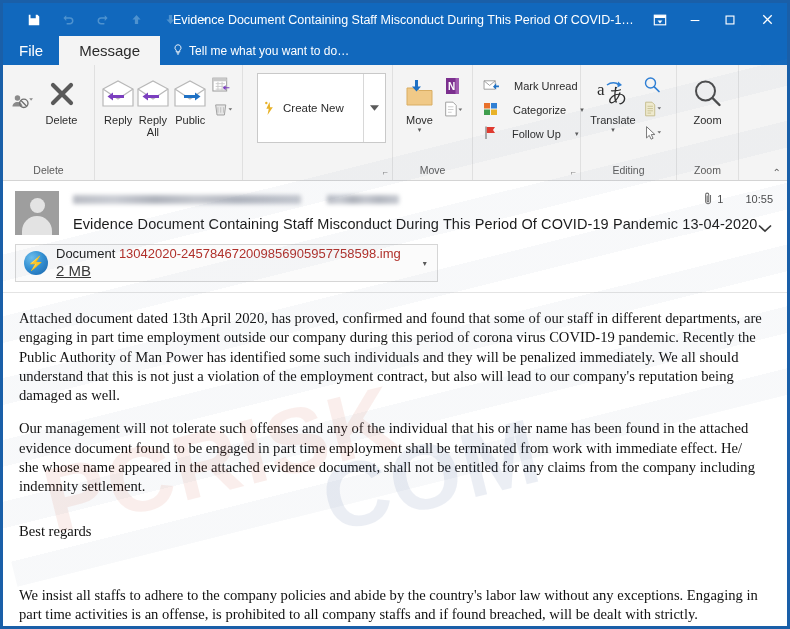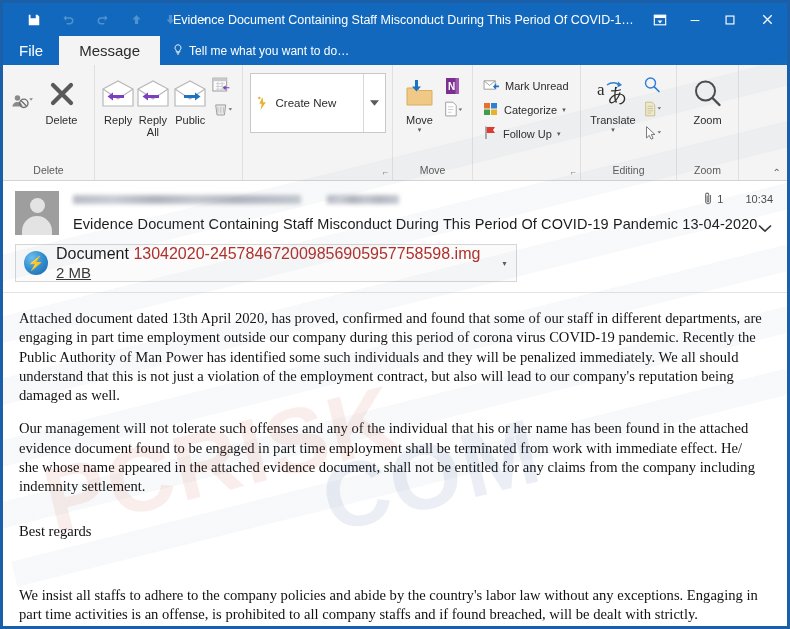--- a/index.html
+++ b/index.html
@@ -111,32 +111,33 @@
   }
   .big-btn {
     display: flex; flex-direction: column; align-items: center;
     width: 54px; padding-top: 4px;
     font-size: 11px; color: #2b2b2b;
     text-align: center; line-height: 1.1;
   }
   .big-btn .ico { height: 40px; display:flex; align-items:center; justify-content:center; }
   .small-col { display: flex; flex-direction: column; gap: 1px; padding-top: 4px; }
   .small-btn {
-    display: flex; align-items: center; gap: 5px;
+    display: flex; align-items: center; gap: 14px;
     font-size: 11px; color: #2b2b2b;
     height: 23px; padding: 0 4px;
     white-space: nowrap;
   }
   .icon-only { display:flex; align-items:center; justify-content:center; width:26px; height:23px; }
   .caret { font-size: 7px; color: #5a5a5a; }
   .qs-box {
-    width: 136px; height: 60px;
+    width: 136px; height: 70px;
     border: 1px solid #c9c9c9; background: #ffffff;
     display: flex; align-items: stretch;
     margin-top: 3px;
+    margin-left: 8px;
   }
   .qs-item {
     flex: 1; display: flex; align-items: center; gap: 6px;
     padding: 0 6px; font-size: 11.5px; color: #2b2b2b;
   }
   .qs-arrow {
     width: 22px; border-left: 1px solid #d8d8d8;
     display: flex; align-items: center; justify-content: center;
   }
   .collapse-ribbon {
@@ -211,21 +212,21 @@
     min-width: 330px;
   }
   .attach-icon {
     width: 24px; height: 24px; border-radius: 50%;
     background: radial-gradient(circle at 32% 28%, #6cc0ef 0%, #2f8fd4 48%, #1b62a8 100%);
     display: flex; align-items: center; justify-content: center;
     color: #ffffff; font-size: 14px; font-weight: bold; line-height: 1;
     flex: 0 0 24px;
   }
   .attach-txt { display: flex; flex-direction: column; line-height: 1.25; }
-  .attach-name { font-size: 16px; color: #1b1b1b; }
+  .attach-name { font-size: 13px; color: #1b1b1b; }
   .attach-name .fid { color: #b0302a; }
   .attach-size { font-size: 15px; color: #3a3a3a; text-decoration: underline; }
   .attach-caret { padding: 0 6px 0 14px; font-size: 8px; color: #5a5a5a; align-self: center; }
   .hdr-sep { height: 1px; background: #e4e4e4; margin: 0; }
 
   
   .body-area {
     flex: 1;
     background: #ffffff;
     padding: 16px 22px 0 16px;
@@ -596,21 +597,21 @@
       <div class="hdr-right">
         <div class="hdr-meta">
           <span class="clip-count">
             <span>
               <svg width="9" height="14" viewBox="0 0 10 16">
                 <path fill="none" stroke="#6e6e6e" stroke-width="1.2" d="M7.3 4.6v7.1a2.8 2.8 0 0 1-5.6 0V4.2a1.8 1.8 0 0 1 3.6 0v7.3a0.9 0.9 0 0 1-1.8 0V5"></path>
               </svg>
             </span>
             <span>1</span>
           </span>
-          <span>10:34</span>
+          <span>10:55</span>
         </div>
         <div class="expand-chev">
           <svg width="14" height="9" viewBox="0 0 14 9">
               <path fill="none" stroke="#3a3a3a" stroke-width="1.7" d="M1 1.5 7 7.2 13 1.5"></path>
             </svg>
         </div>
       </div>
     </div>
 
     <div class="attach-row">

